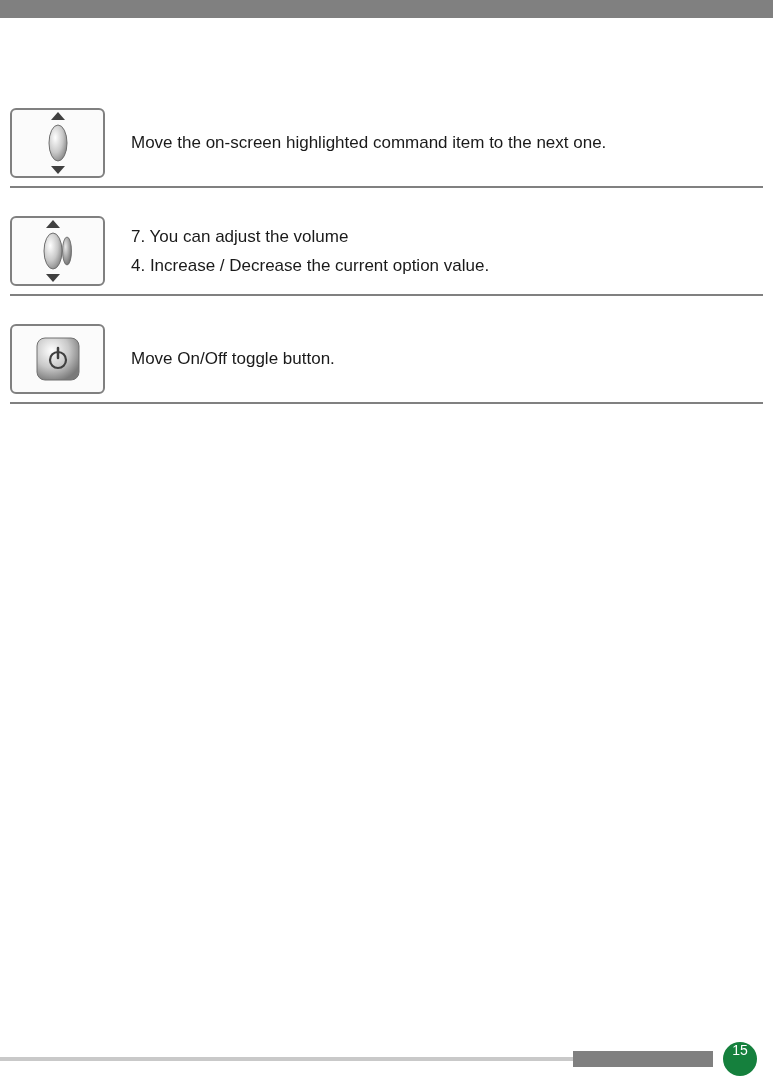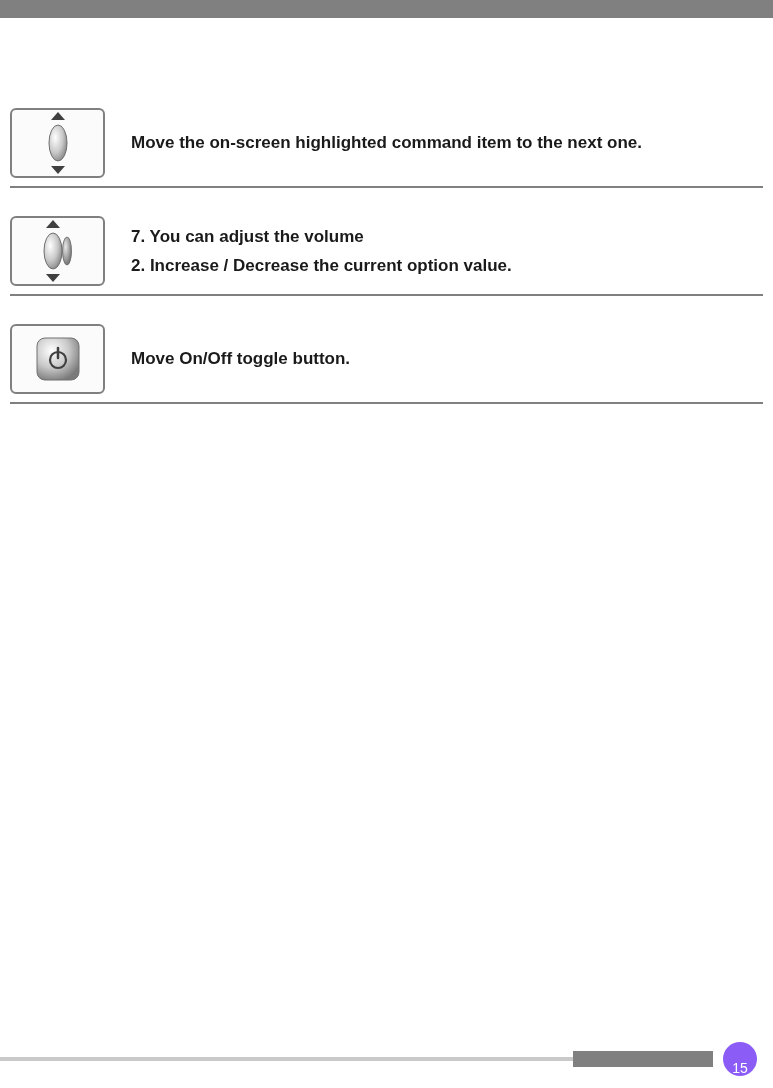--- a/index.html
+++ b/index.html
@@ -37,21 +37,20 @@
       background: #fbfbfb;
       flex-shrink: 0;
       margin-left: 0;
     }
     .description {
       font-size: 17px;
       color: #1a1a1a;
       line-height: 1.6;
       margin-left: 26px;
       padding-right: 10px;
-      font-weight: bold;
     }
     .description div { margin: 1px 0; }
 
     
     .footer {
       position: absolute;
       bottom: 12px;
       left: 0;
       width: 100%;
       display: flex;
@@ -69,25 +68,25 @@
       right: 0;
       top: -6px;
       width: 140px;
       height: 16px;
       background: #808080;
     }
     .page-badge {
       width: 34px;
       height: 34px;
       border-radius: 50%;
-      background: #8b5cf6;
+      background: #15803d;
       color: #ffffff;
       font-size: 14px;
       display: flex;
-      align-items: flex-end;
+      align-items: flex-start;
       justify-content: center;
       margin: 0 16px 0 10px;
       flex-shrink: 0;
       position: relative;
       z-index: 2;
     }
 
     
     .icon-box svg { display: block; }
   </style>
@@ -133,21 +132,21 @@
             <stop offset="100%" stop-color="#707070"></stop>
           </radialGradient>
         </defs>
         <ellipse cx="20" cy="31" rx="9" ry="18" fill="url(#g2)" stroke="#6e6e6e" stroke-width="1"></ellipse>
         <ellipse cx="34" cy="31" rx="4.5" ry="14" fill="url(#g2b)" stroke="#666" stroke-width="0.8"></ellipse>
         <polygon points="20,62 27,54 13,54" fill="#404040"></polygon>
       </svg>
     </div>
     <div class="description">
       <div>7. You can adjust the volume</div>
-      <div>2. Increase / Decrease the current option value.</div>
+      <div>4. Increase / Decrease the current option value.</div>
     </div>
   </div>
 
   <div class="control-row">
     <div class="icon-box">
       <svg width="50" height="50" viewBox="0 0 50 50">
         <defs>
           <radialGradient id="g3" cx="35%" cy="30%" r="75%">
             <stop offset="0%" stop-color="#ffffff"></stop>
             <stop offset="55%" stop-color="#c8c8c8"></stop>

